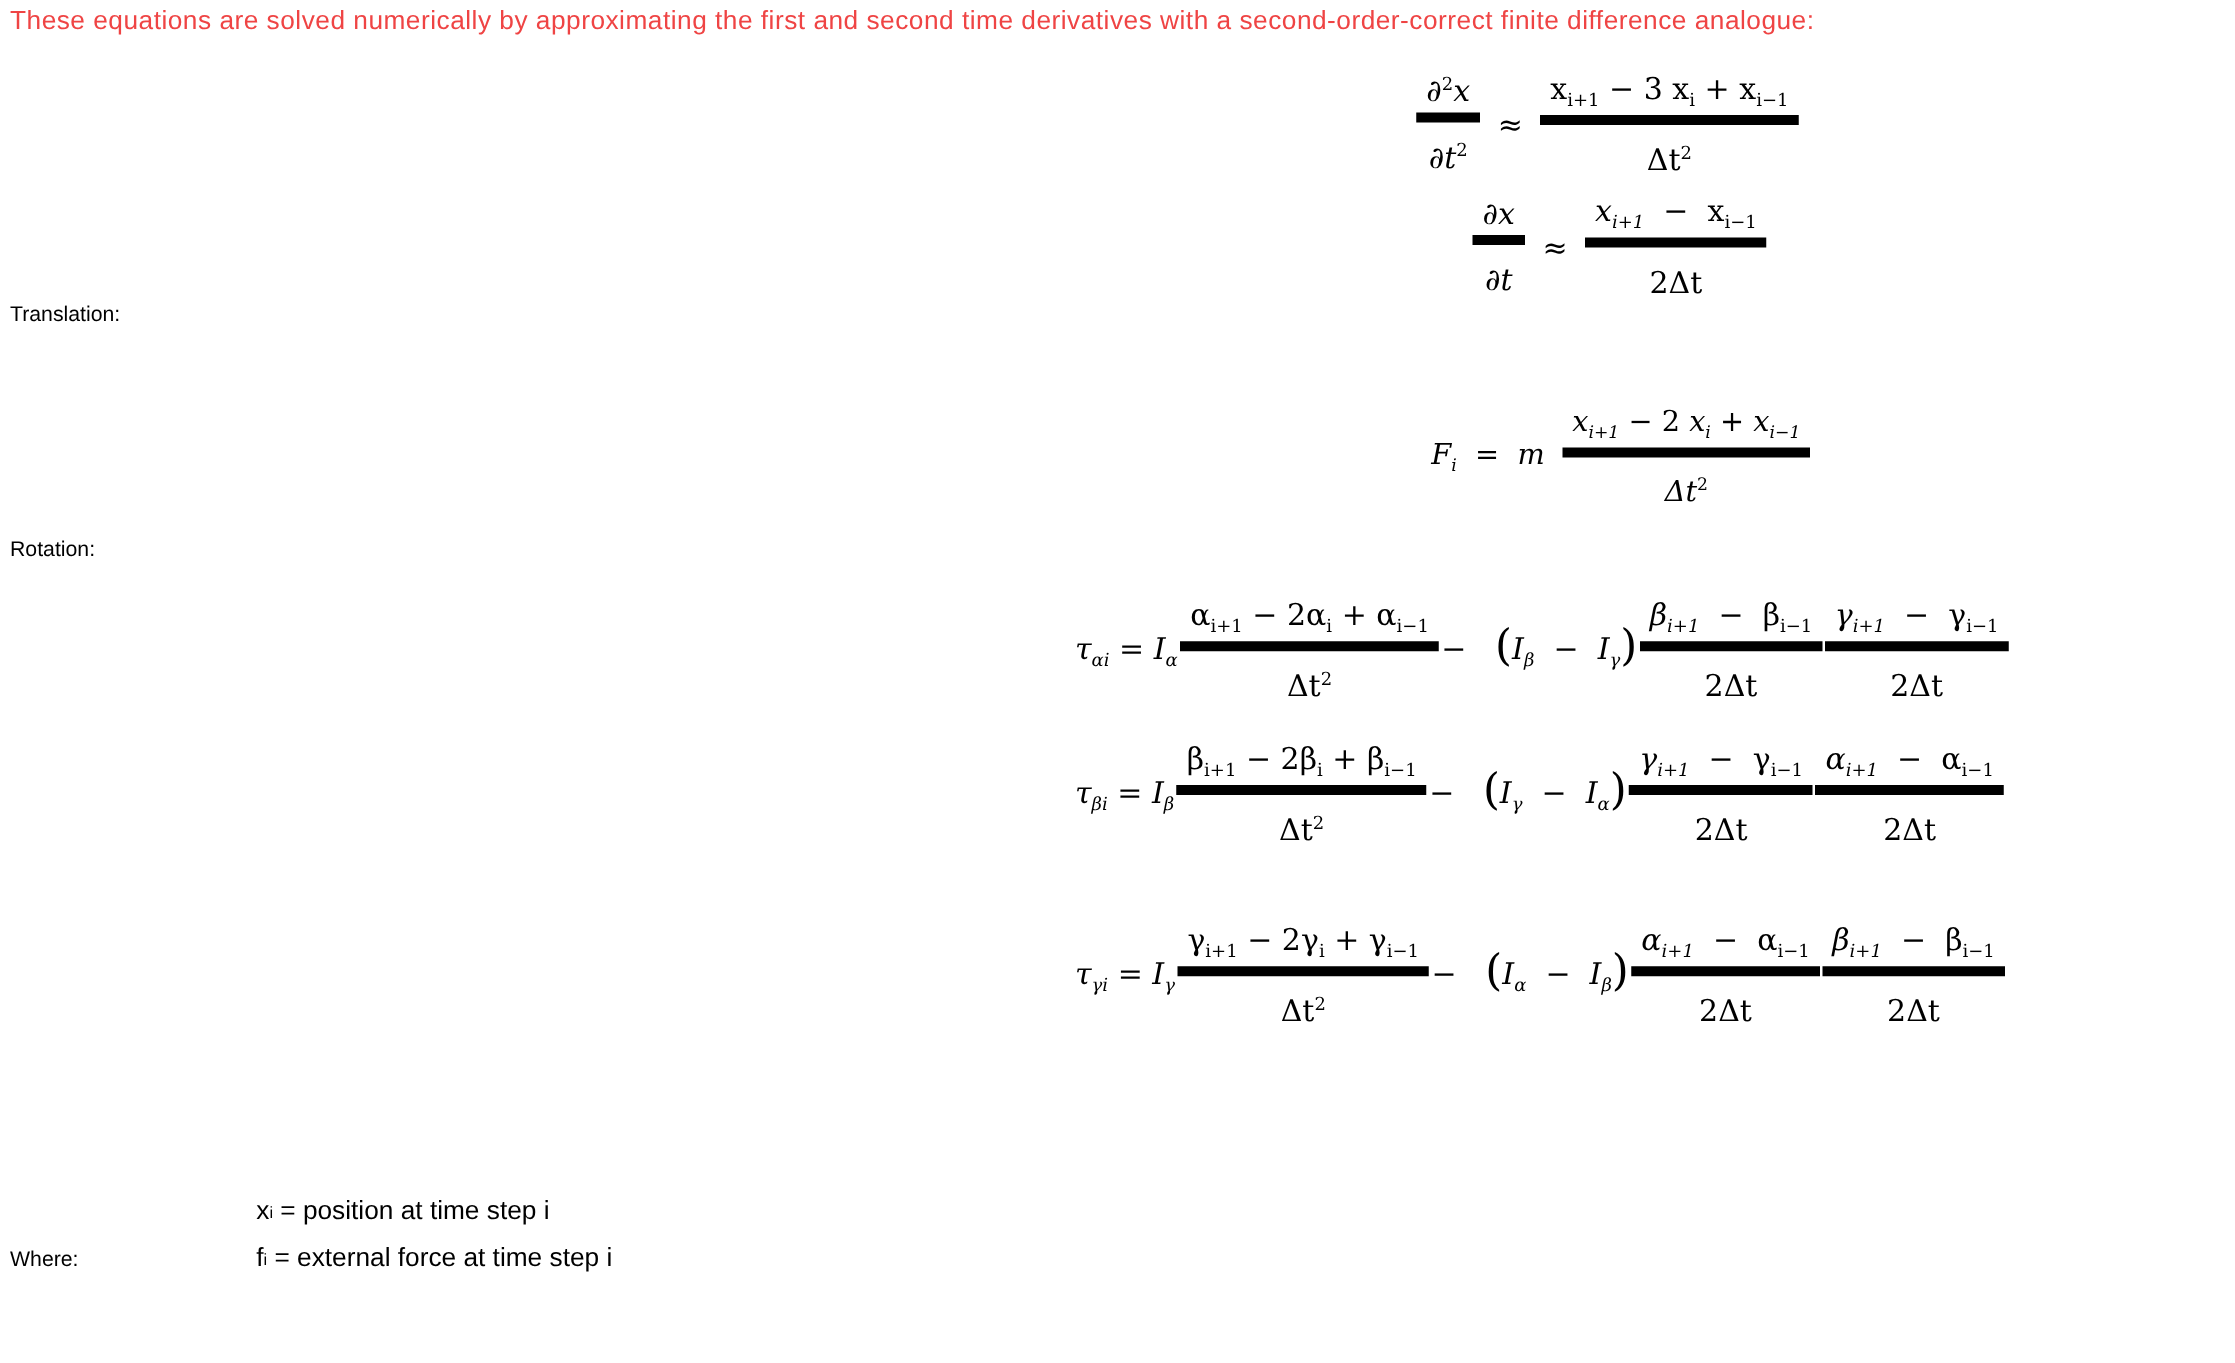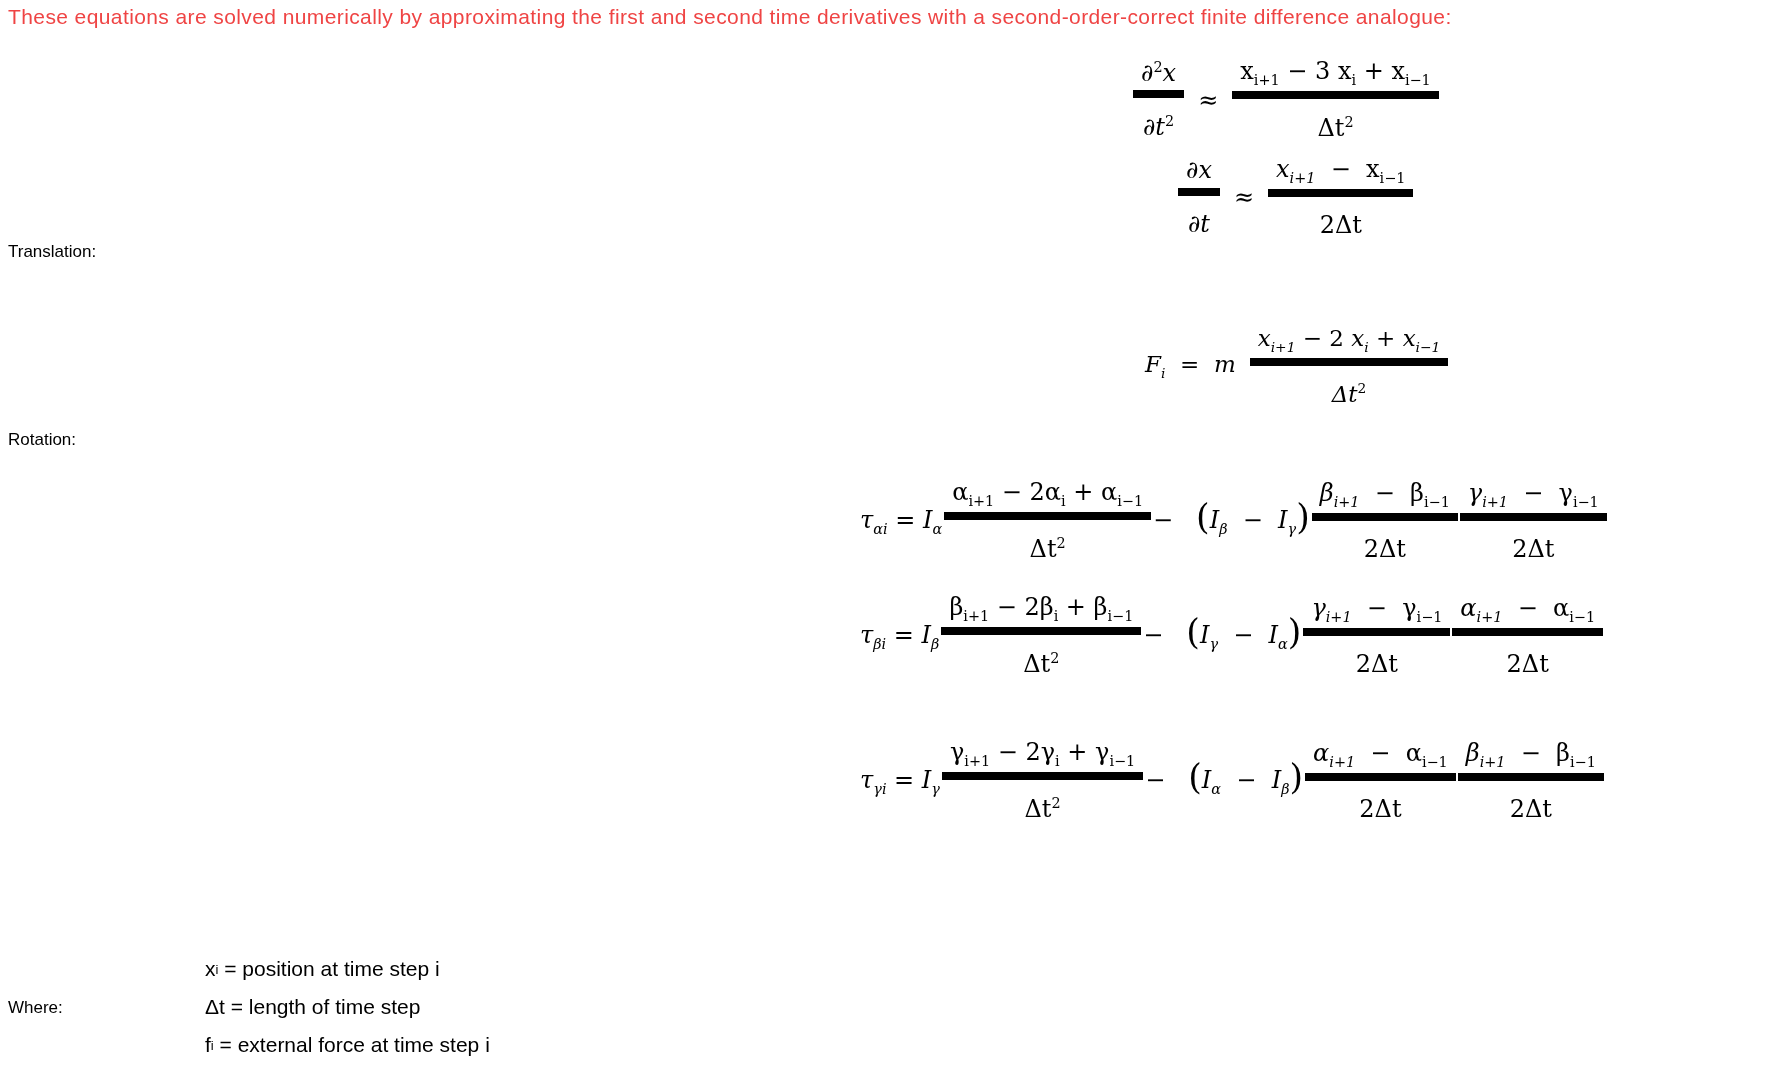--- a/index.html
+++ b/index.html
@@ -154,15 +154,14 @@
   <span class="frac">
     <span class="num"><span class="it">β</span><sub class="it">i+1</sub><span>  −  </span><span>β</span><sub>i−1</sub></span>
     <span class="den"><span>2Δt</span></span>
   </span>
 </div>
 
 <div class="abs sans sec-label where-label">Where:</div>
 
 <div class="abs sans where-list">
   <div class="where-line"><span>x</span><sub>i</sub><span> = position at time step i</span></div>
-  <div class="where-line"><span>Δt = length of time step</span></div>
   <div class="where-line"><span>f</span><sub>i</sub><span> = external force at time step i</span></div>
 </div>
 
 </body></html>

